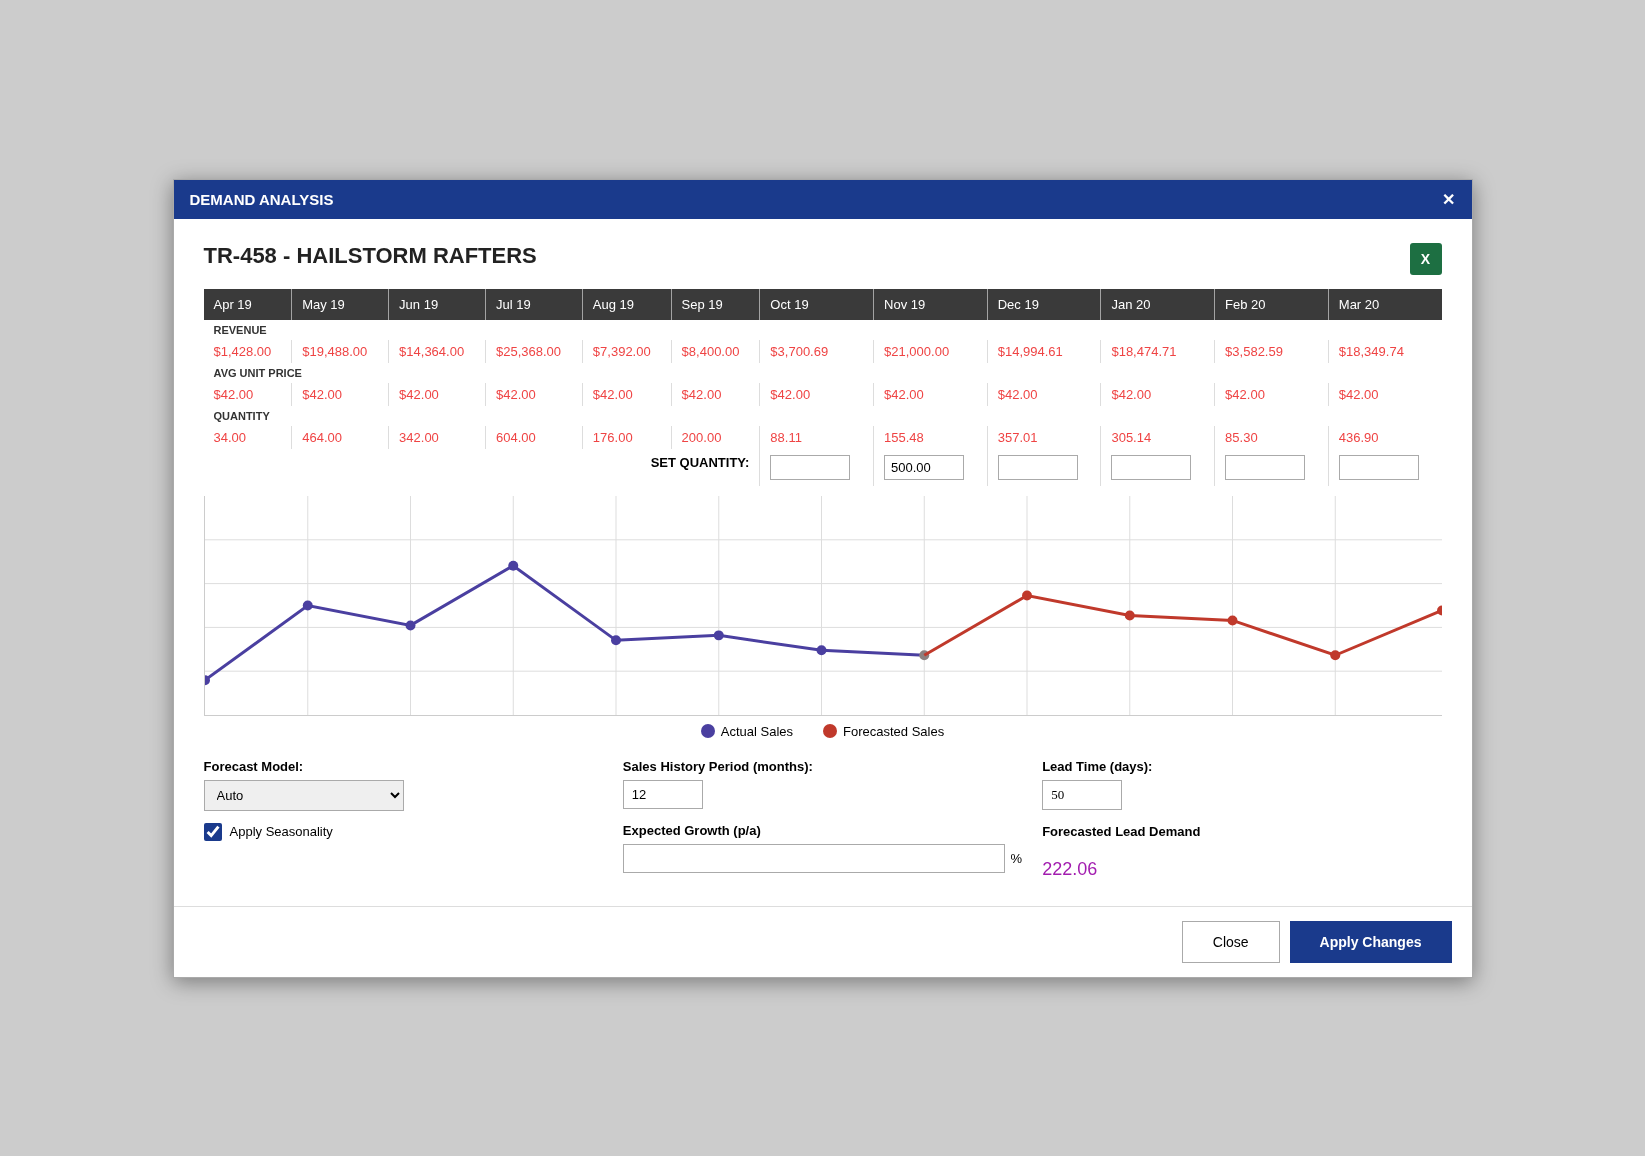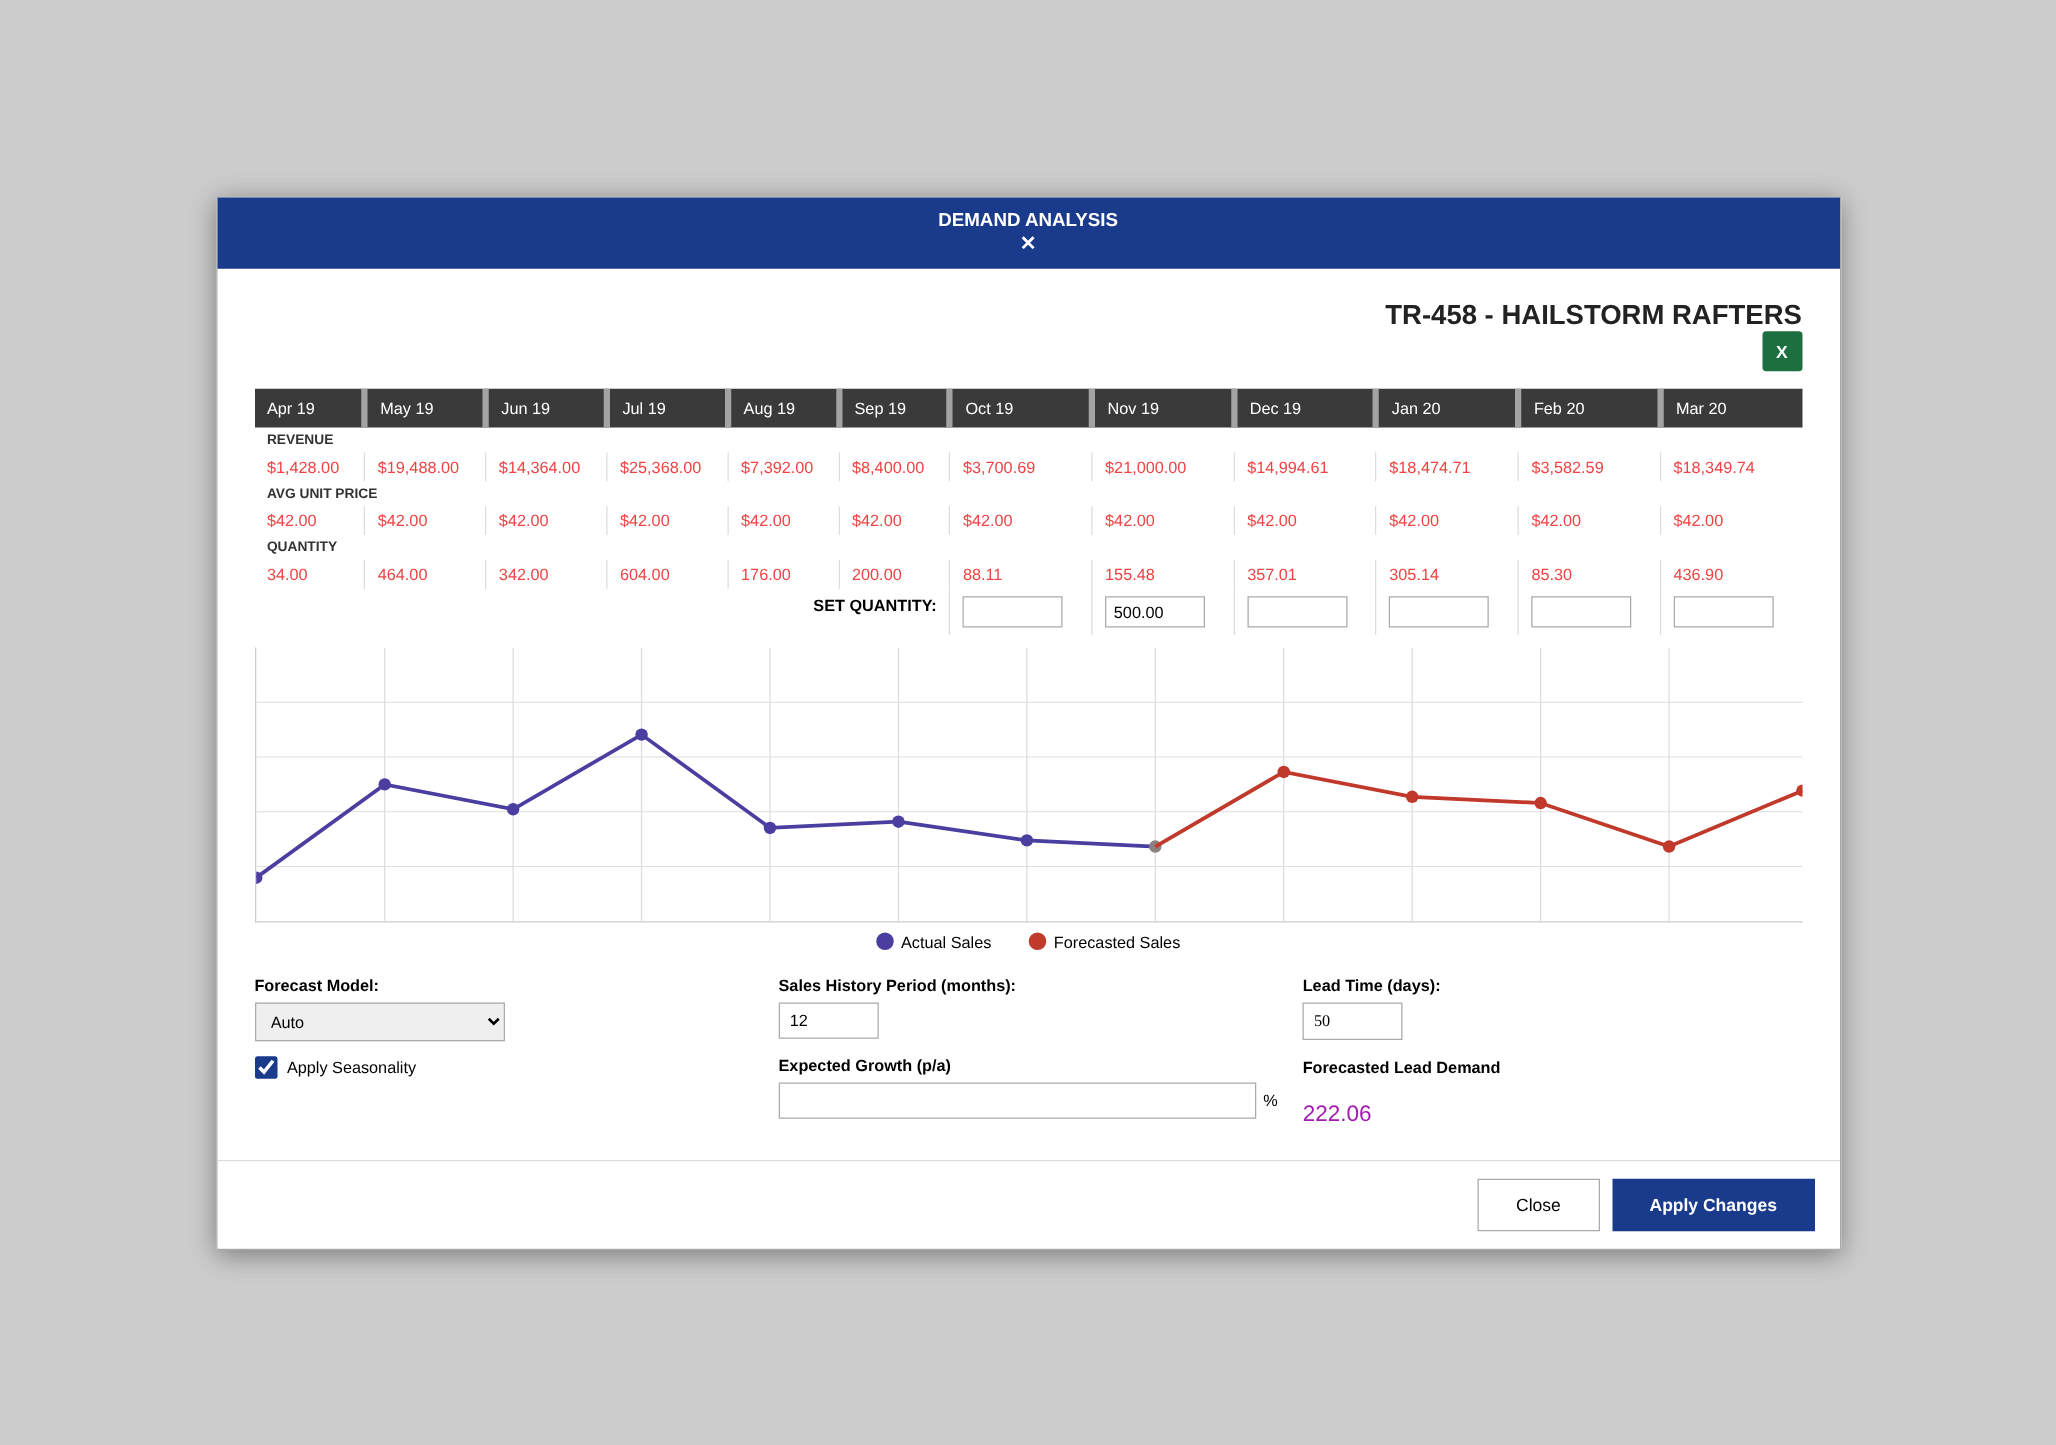--- a/index.html
+++ b/index.html
@@ -14,42 +14,40 @@
 
     .modal-header {
       background: #1a3a8c;
       color: #fff;
       font-size: 15px;
       font-weight: bold;
       padding: 10px 16px;
       display: flex;
       justify-content: space-between;
       align-items: center;
-      flex-direction: column;
     }
 
     .modal-close-x {
       cursor: pointer;
       font-size: 16px;
       color: #fff;
     }
 
     .modal-body {
       padding: 24px 30px 16px 30px;
     }
 
     .product-title {
       font-size: 22px;
       font-weight: bold;
       color: #222;
       margin-bottom: 14px;
       display: flex;
       justify-content: space-between;
-      align-items: flex-end;
-      flex-direction: column;
+      align-items: flex-start;
     }
 
     .excel-icon {
       width: 32px;
       height: 32px;
       background: #1d6f42;
       color: #fff;
       font-size: 14px;
       font-weight: bold;
       display: flex;
@@ -64,21 +62,21 @@
       margin-bottom: 0;
     }
 
     .data-table th {
       background: #3a3a3a;
       color: #fff;
       text-align: left;
       padding: 8px 10px;
       font-size: 13px;
       font-weight: normal;
-      border-right: 5px solid #a3a3a3;
+      border-right: 1px solid #a3a3a3;
     }
 
     .data-table th:last-child { border-right: none; }
 
     .data-table td {
       padding: 4px 10px;
       border-right: 1px solid #ddd;
       vertical-align: top;
     }
 

